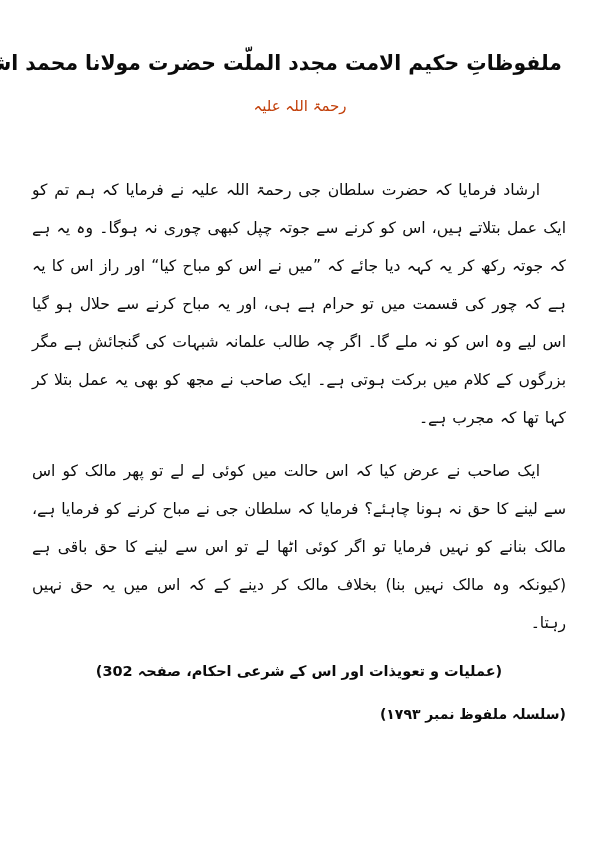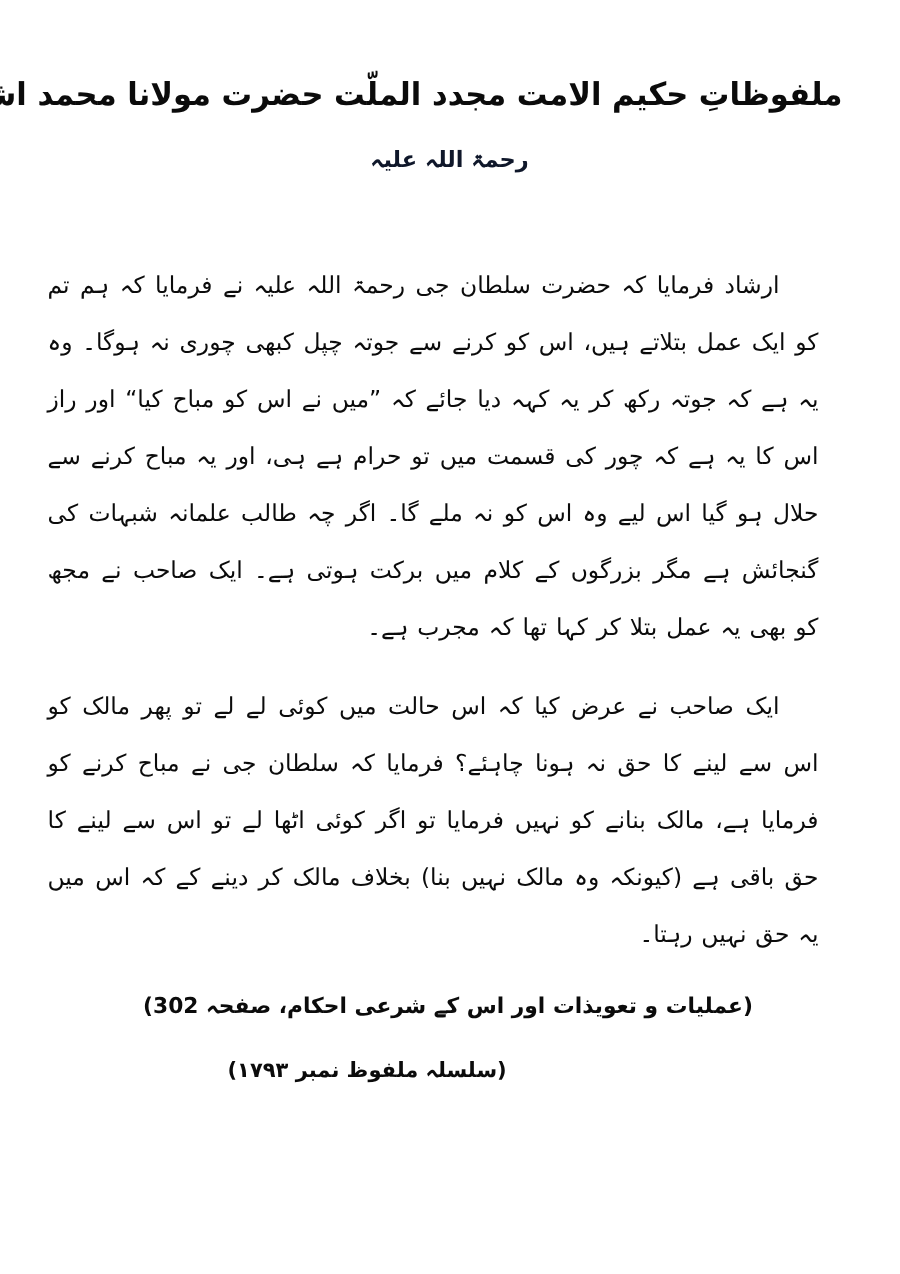--- a/index.html
+++ b/index.html
@@ -39,38 +39,38 @@
     line-height: 1.5;
     letter-spacing: 0px;
     color: #0b0b0b;
     white-space: nowrap;
     transform: scaleX(0.97);
   }
 
   .doc-subtitle {
     margin-top: 16px;
     font-size: 15px;
-    font-weight: 700;
-    color: #0f172a;
+    font-weight: 400;
+    color: #c2410c;
     line-height: 1.4;
   }
 
   .section-heading {
     margin-top: 58px;
     text-align: center;
     font-size: 22px;
     font-weight: 700;
     color: #0b0b0b;
     line-height: 1.5;
     padding: 0 40px;
   }
 
   .body-block {
     margin-top: 54px;
-    padding: 0 54px 0 32px;
+    padding: 0 34px 0 32px;
   }
 
   .para {
     font-size: 15.6px;
     line-height: 38px;
     text-align: justify;
     text-align-last: right;
     color: #0b0b0b;
     font-weight: 500;
     text-justify: inter-word;
@@ -94,21 +94,21 @@
   .citation-primary {
     text-align: center;
     font-size: 14.5px;
     font-weight: 600;
     color: #0b0b0b;
     line-height: 1.8;
   }
 
   .citation-secondary {
     margin-top: 18px;
-    text-align: left;
+    text-align: right;
     font-size: 14px;
     font-weight: 600;
     color: #0b0b0b;
     line-height: 1.8;
     padding-left: 120px;
   }
 </style>
 </head>
 <body>
 

